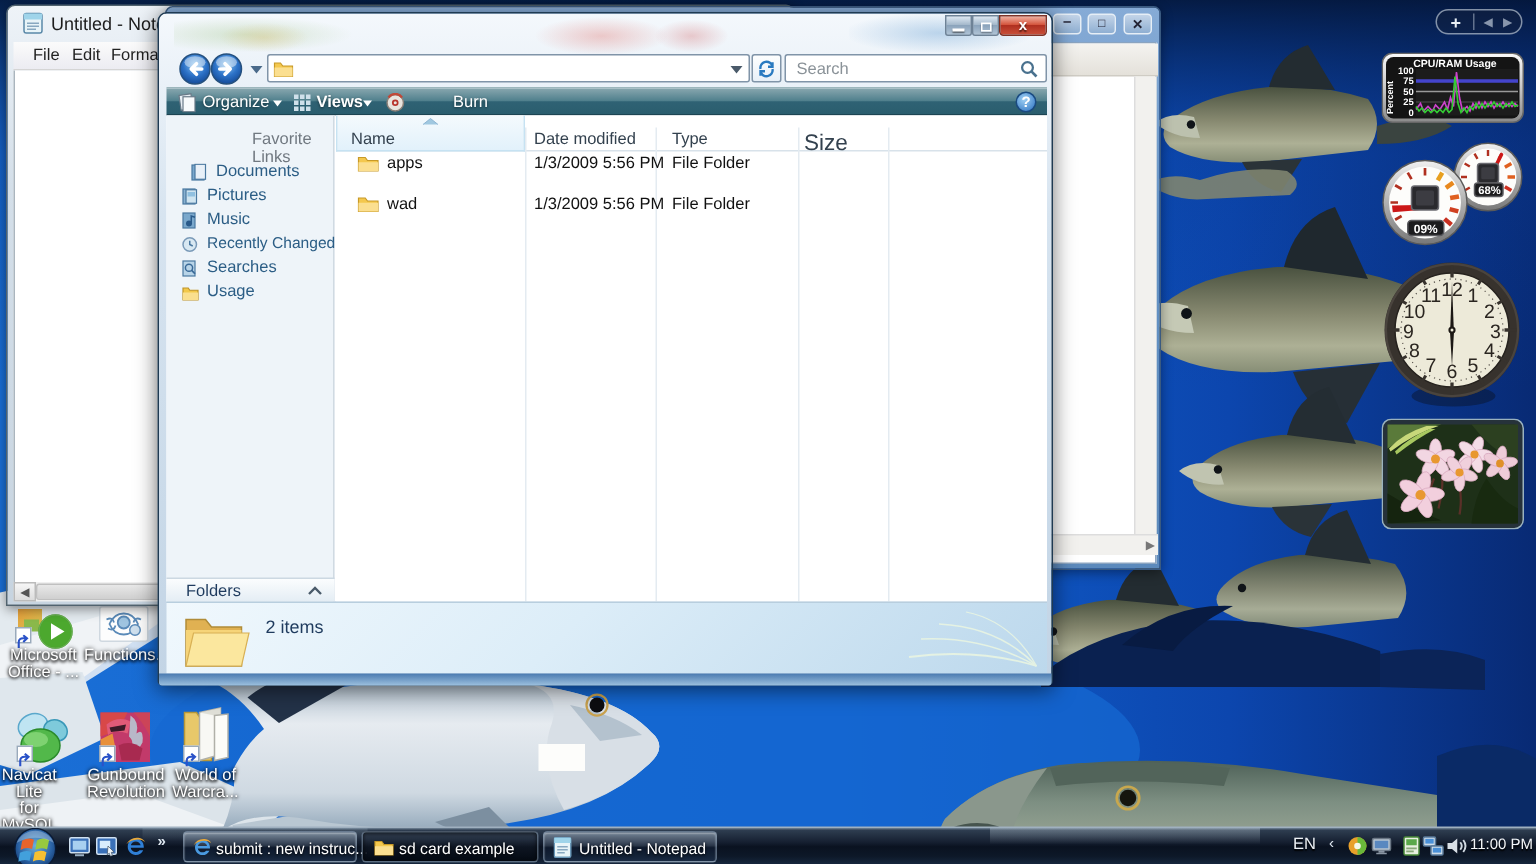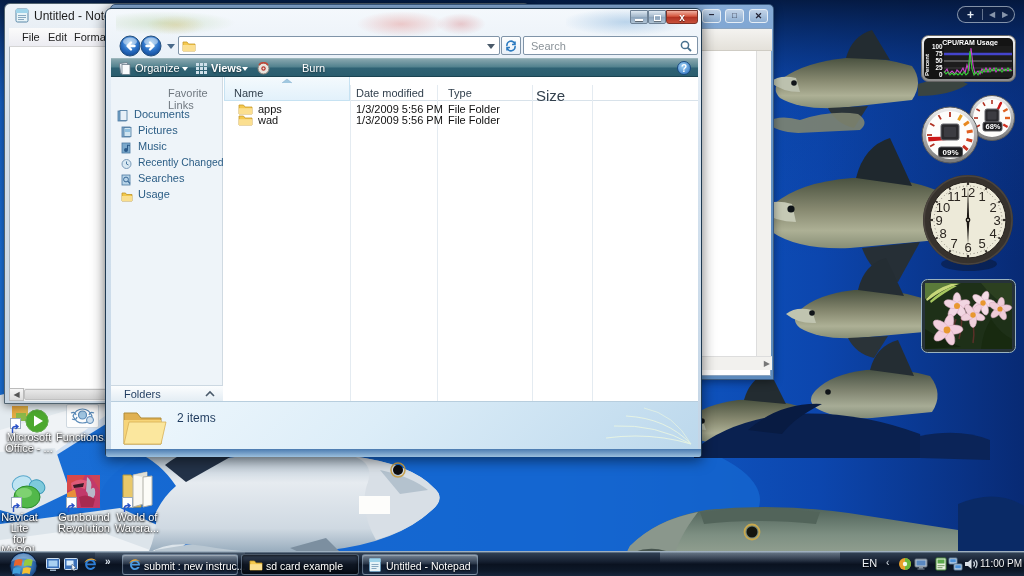--- a/index.html
+++ b/index.html
@@ -536,21 +536,21 @@
           <path d="M2 3 A5.5 5.5 0 0 1 11 3" stroke="#c04838" stroke-width="1.6" fill="none"></path>
         </svg>
     <div class="abs" style="left:163px;top:3px;font-size:11px;color:#fff;text-shadow:0 1px 2px rgba(0,0,0,0.5);margin-left:28px;">Burn</div>
     <div class="abs" style="right:7px;top:2px;width:14px;height:14px;border-radius:50%;background:radial-gradient(circle at 40% 35%,#9fd0f4,#2a70c0);border:1px solid #1a4a80;color:#fff;font-size:10px;font-weight:bold;text-align:center;line-height:13px;">?</div>
   </div>
 
   <div class="abs" style="left:5px;top:68px;width:587px;height:324px;background:#fff;">
 
     <div class="abs" style="left:0;top:0;width:112px;height:324px;background:#eef4f9;border-right:1px solid #d0dae2;">
       <div class="abs" style="left:13px;top:10px;font-size:11px;color:#707880;padding-left:44px;">Favorite Links</div>
-      <div class="abs" style="left:6px;top:31px;width:100px;height:16px;">
+      <div class="abs" style="left:16px;top:31px;width:100px;height:16px;">
         <svg width="11" height="12">
               <rect x="1" y="1" width="8" height="10" fill="#7aa8cc" stroke="#4a78a0" stroke-width="0.8"></rect>
               <rect x="3" y="0.5" width="7" height="10" fill="#e8f0f8" stroke="#4a78a0" stroke-width="0.8"></rect>
             </svg>
         <span style="position:absolute;left:17px;top:0px;font-size:11px;color:#2b5d85;">Documents</span>
       </div>
       <div class="abs" style="left:10px;top:47px;width:124px;height:16px;">
         <svg width="11" height="12">
               <rect x="1" y="1" width="8" height="10" fill="#88b0d0" stroke="#4a78a0" stroke-width="0.8"></rect>
               <rect x="3" y="1.5" width="7" height="9" fill="#cfe4f0" stroke="#4a78a0" stroke-width="0.8"></rect>
@@ -617,21 +617,21 @@
 
       <div class="abs" style="left:0;top:25px;width:474px;height:15px;">
         <svg class="abs" style="left:14px;top:0px;" width="15" height="13">
               <path d="M1 3 L5.5 3 L7 5 L14 5 L14 12 L1 12 Z" fill="#f4c84e" stroke="#c89a28" stroke-width="0.8"></path>
               <path d="M1 6.2 L14 6.2 L14 12 L1 12 Z" fill="#fbdf90"></path>
             </svg>
         <span class="abs" style="left:34px;top:1px;font-size:11px;color:#111;">apps</span>
         <span class="abs" style="left:132px;top:1px;font-size:11px;color:#111;">1/3/2009 5:56 PM</span>
         <span class="abs" style="left:224px;top:1px;font-size:11px;color:#111;">File Folder</span>
       </div>
-      <div class="abs" style="left:0;top:36px;width:474px;height:15px;">
+      <div class="abs" style="left:0;top:52px;width:474px;height:15px;">
         <svg class="abs" style="left:14px;top:0px;" width="15" height="13">
               <path d="M1 3 L5.5 3 L7 5 L14 5 L14 12 L1 12 Z" fill="#f4c84e" stroke="#c89a28" stroke-width="0.8"></path>
               <path d="M1 6.2 L14 6.2 L14 12 L1 12 Z" fill="#fbdf90"></path>
             </svg>
         <span class="abs" style="left:34px;top:1px;font-size:11px;color:#111;">wad</span>
         <span class="abs" style="left:132px;top:1px;font-size:11px;color:#111;">1/3/2009 5:56 PM</span>
         <span class="abs" style="left:224px;top:1px;font-size:11px;color:#111;">File Folder</span>
       </div>
     </div>
   </div>

